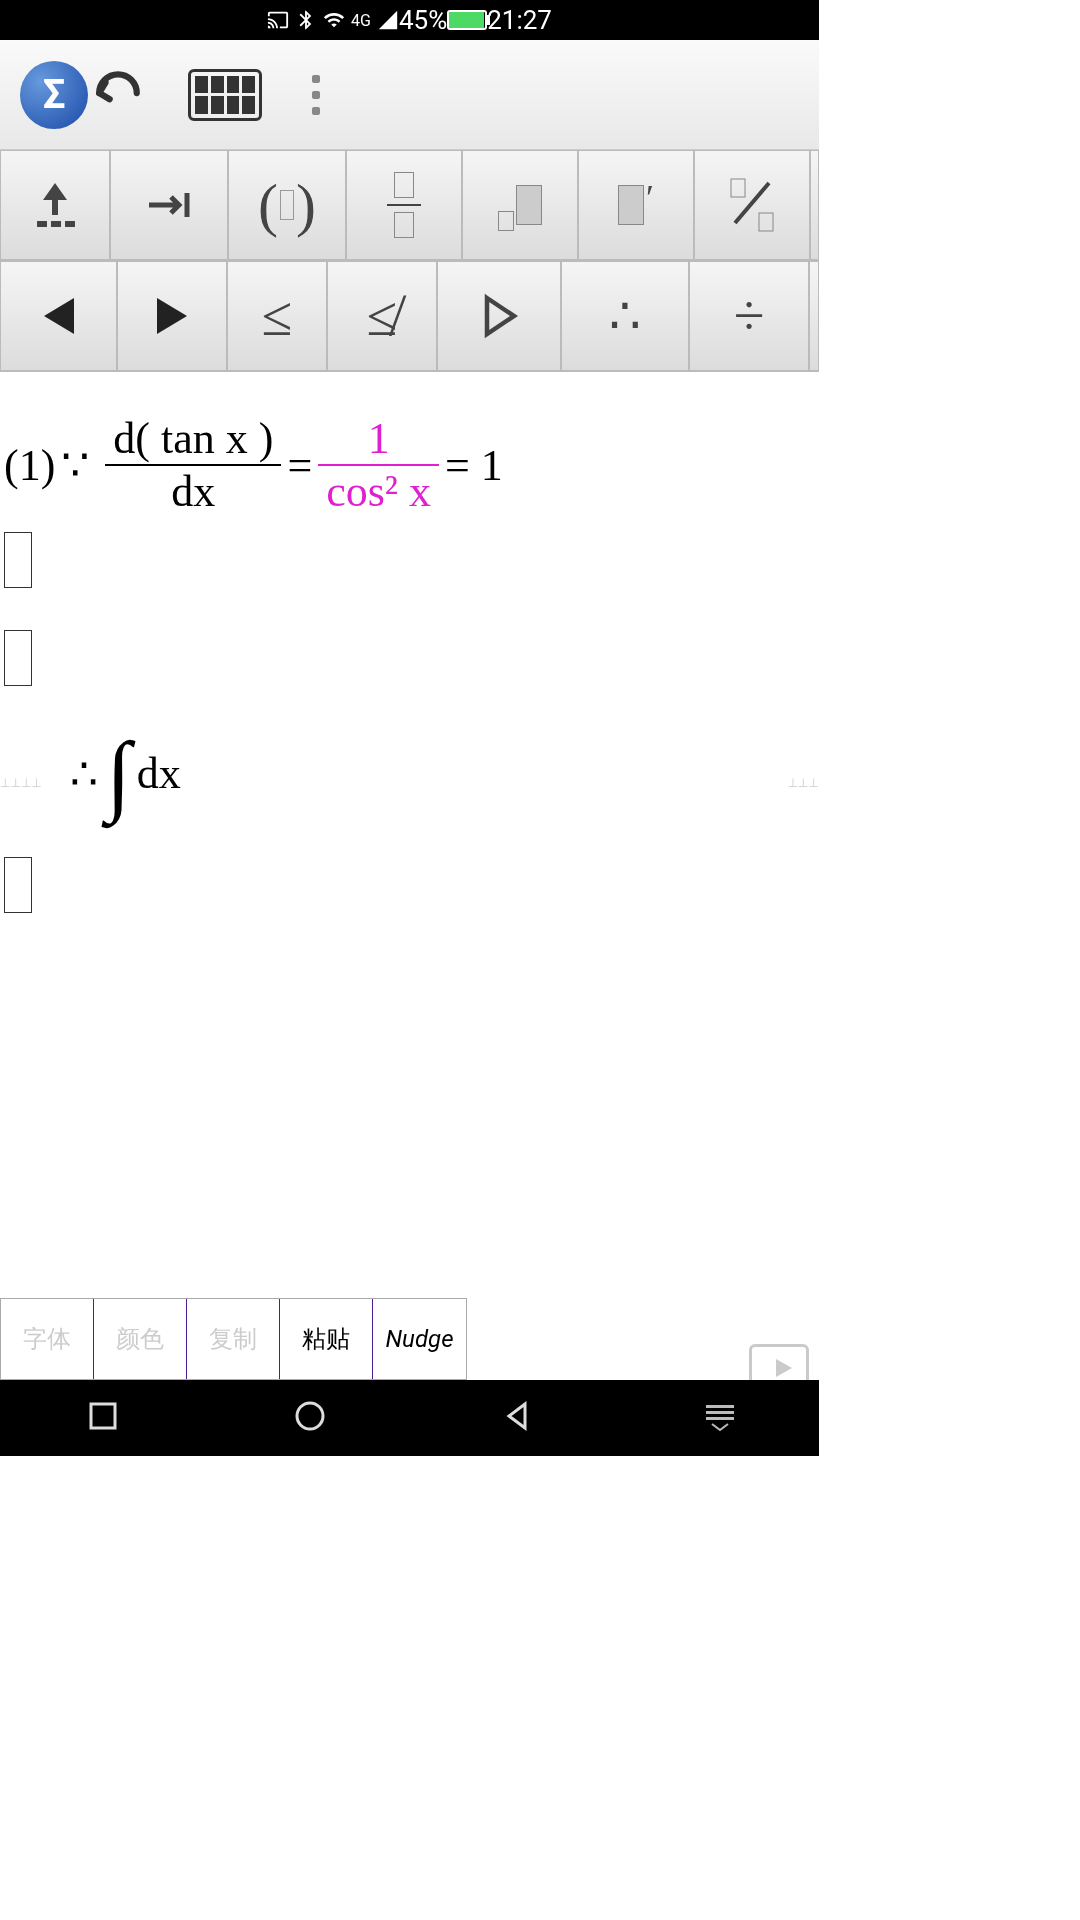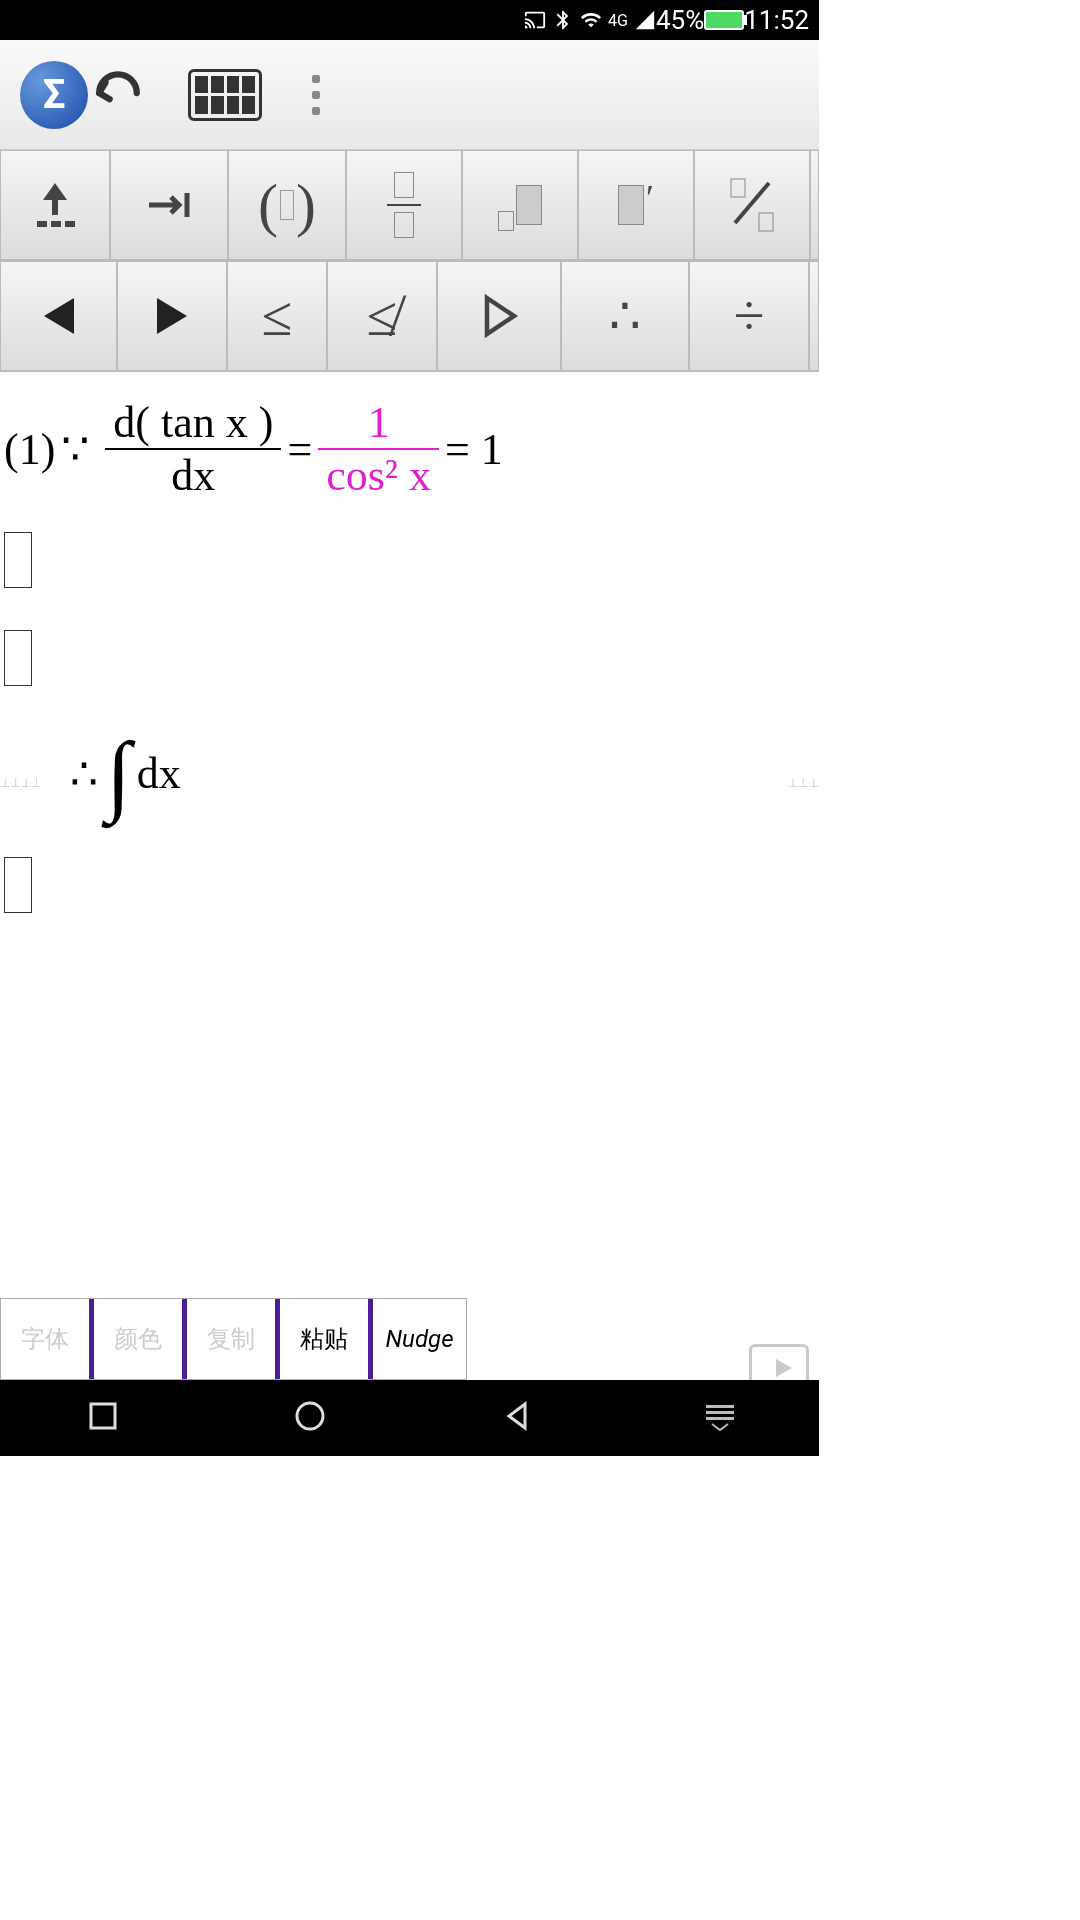--- a/index.html
+++ b/index.html
@@ -9,21 +9,21 @@
   background: #ffffff;
   font-family: -apple-system, Roboto, sans-serif;
   overflow: hidden;
   position: relative;
 }
 
 .status-bar {
   background: #000000;
   height: 40px;
   display: flex;
-  justify-content: flex-end;
+  justify-content: center;
   align-items: center;
   padding: 0 10px;
   color: #ffffff;
   font-size: 26px;
 }
 .status-bar .icons { display: flex; gap: 6px; align-items: center; }
 .status-bar svg { width: 22px; height: 22px; fill: #ffffff; }
 .battery {
   width: 40px; height: 20px; border: 2px solid #fff; border-radius: 3px;
   position: relative; display: flex; align-items: center;
@@ -87,21 +87,21 @@
   background: #fff;
 }
 .eq1 {
   position: absolute;
   top: 25px; left: 0; right: 0;
   display: flex;
   align-items: center;
   font-size: 44px;
   white-space: nowrap;
 }
-.frac { display: inline-flex; flex-direction: column; align-items: center; margin: 0 6px; }
+.frac { display: inline-flex; flex-direction: column; align-items: center; margin: 16px 6px; }
 .frac .num { padding: 0 8px; }
 .frac .bar { width: 100%; height: 2px; background: #000; }
 .frac .den { padding: 0 8px; }
 .magenta { color: #e020d0; }
 .magenta .bar { background: #e020d0; }
 
 .eq2 {
   position: absolute;
   top: 350px; left: 0; right: 0;
   display: flex;
@@ -117,21 +117,21 @@
 .bottom-bar {
   position: absolute;
   bottom: 76px;
   left: 0;
   display: flex;
   border: 1px solid #aaa;
   background: #fff;
 }
 .bb-btn {
   width: 93px; height: 80px;
-  border-right: 5px solid #4c1d95;
+  border-right: 1px solid #4c1d95;
   display: flex; align-items: center; justify-content: center;
   font-size: 24px;
 }
 .bb-btn.disabled { color: #ccc; }
 .bb-btn:last-child { border-right: none; font-style: italic; }
 
 .watermark {
   position: absolute;
   bottom: 70px; right: 10px;
   color: rgba(180, 180, 180, 0.7);
@@ -178,21 +178,21 @@
       </svg>
     <span style="font-size:16px;">4G</span>
     <svg viewBox="0 0 24 24">
         <path d="M2 22h20V2L2 22z"></path>
       </svg>
   </div>
   <span>45%</span>
   <div class="battery">
       <div class="battery-fill"></div>
     </div>
-  <span>11:52</span>
+  <span>21:27</span>
 </div>
 
 <div class="app-bar">
   <div class="app-icon">Σ</div>
   <div class="app-actions">
     <div class="undo-icon">
       <svg viewBox="0 0 24 24" fill="none" stroke="#333" stroke-width="3">
           <path d="M3 12 A 9 9 0 0 1 21 12" stroke-linecap="round"></path>
           <path d="M3 12 l3 -5 M3 12 l5 3" stroke-linecap="round"></path>
         </svg>

